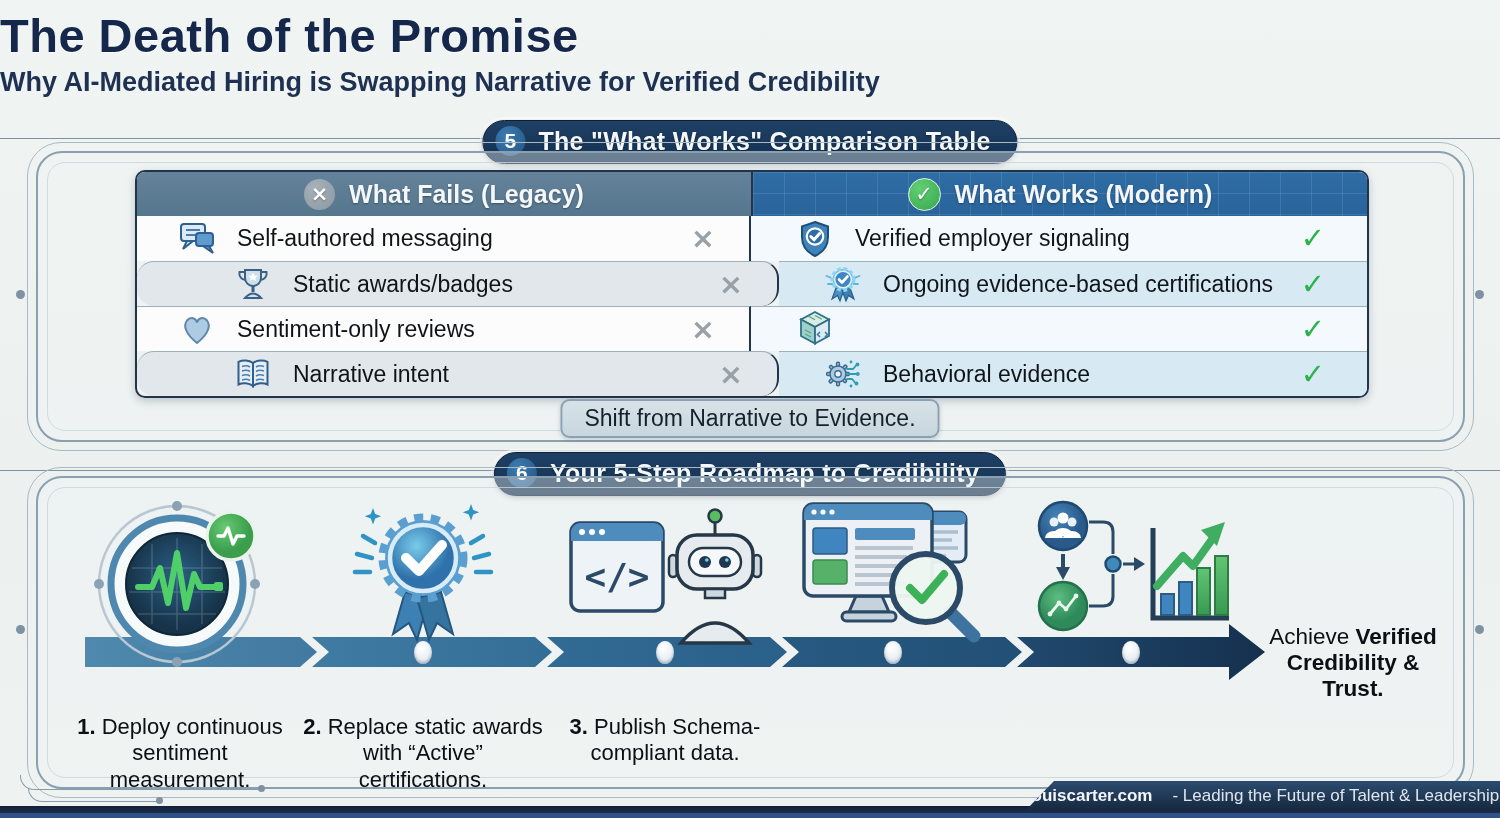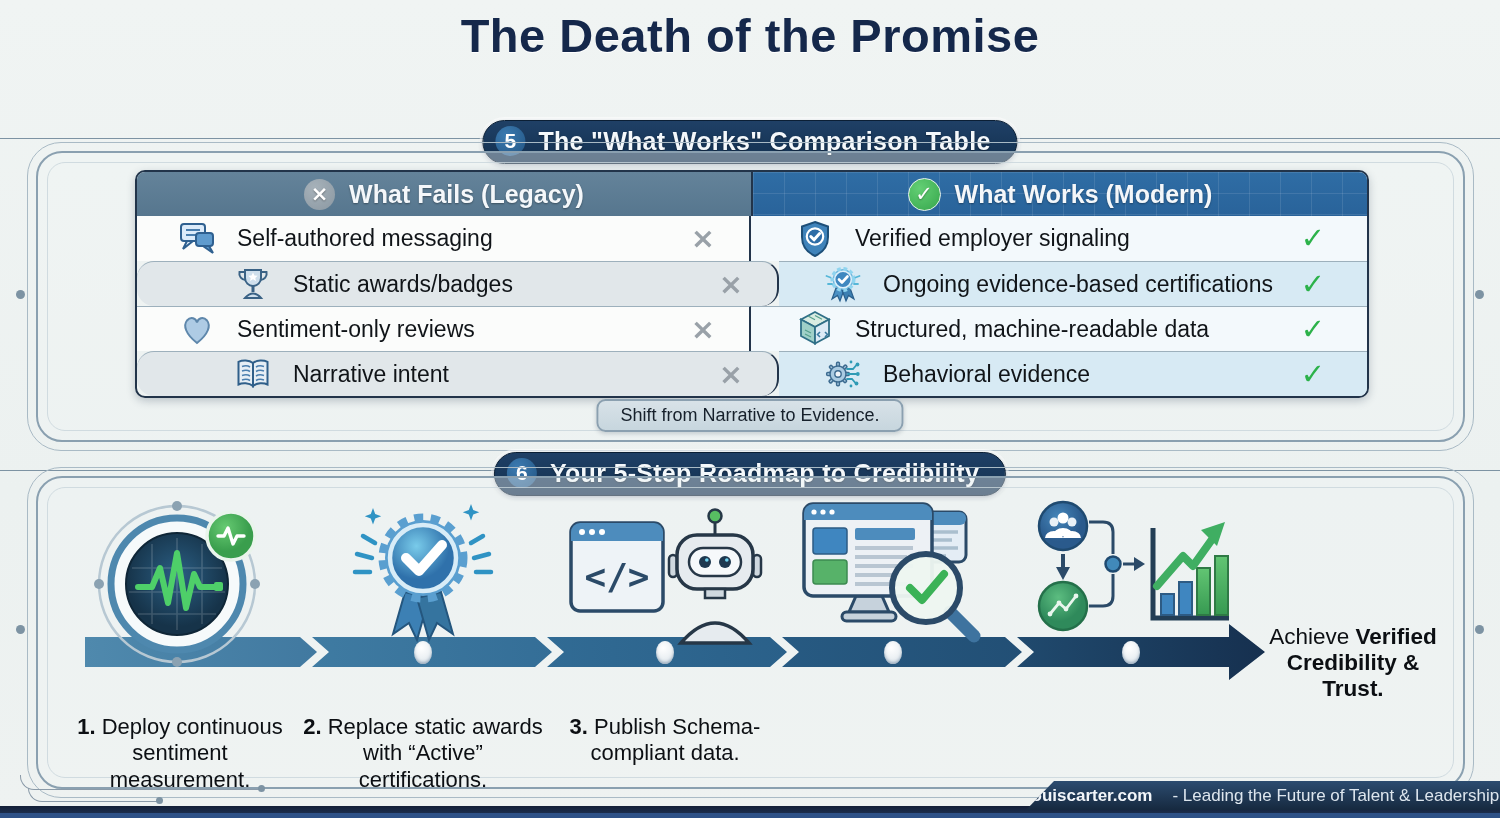--- a/index.html
+++ b/index.html
@@ -1,20 +1,20 @@
 <!DOCTYPE html>
 <html><head>
 <meta charset="utf-8">
 <style>
   html,body{margin:0;padding:0;}
   body{font-family:"Liberation Sans","DejaVu Sans",sans-serif;background:#e9edec;}
   .page{position:relative;width:1500px;height:818px;background:linear-gradient(180deg,#f0f4f3 0%,#ecf1f0 60%,#eef2f1 100%);overflow:hidden;}
 
   
-  .hdr{position:absolute;left:0;top:8px;width:100%;text-align:center;}
+  .hdr{position:absolute;left:0;top:8px;width:100%;}
   .hdr h1{margin:0;font-size:47px;font-weight:bold;color:#15284b;letter-spacing:.5px;text-shadow:0 1px 0 #ffffff;}
   .hdr h2{margin:4px 0 0 0;font-size:27px;font-weight:bold;color:#1e3152;}
 
   
   .badge-line{position:absolute;left:0;width:1500px;height:0;border-top:1.5px solid #7d93a3;}
   .section-badge{position:absolute;left:50%;transform:translateX(-50%);display:flex;align-items:center;gap:13px;
     background:linear-gradient(180deg,#1f4066,#13304f);border:1.5px solid #0b1f35;border-radius:22px;
     padding:4px 26px 6px 12px;height:32px;box-shadow:0 2px 4px rgba(20,40,70,.35),0 0 0 3px rgba(255,255,255,.55);}
   .badge-num{display:flex;align-items:center;justify-content:center;width:30px;height:30px;border-radius:50%;
     background:radial-gradient(circle at 35% 30%,#3b7ab0,#235583);color:#fff;font-size:21px;font-weight:bold;}
@@ -48,21 +48,21 @@
   .cell-fail.odd{background:#fbfcfb;padding-left:40px;} .cell-fail.even{background:#e1e7ea;border-radius:17px;}
   .cell-work.odd{background:#f3f9fc;} .cell-work.even{background:#d7eaf4;}
   .cell-icon{width:40px;height:40px;margin-right:20px;flex:0 0 40px;display:flex;align-items:center;justify-content:center;}
   .cell-icon svg{width:40px;height:40px;}
   .cell-label{font-size:23px;color:#101418;}
   .cell-mark{position:absolute;right:34px;font-size:29px;font-weight:bold;line-height:1;font-family:"DejaVu Sans",sans-serif;}
   .cell-mark.x{color:#99a1a8;}
   .cell-mark.check{color:#2cb24a;right:42px;}
 
   .caption-pill{position:absolute;left:50%;transform:translateX(-50%);top:399px;background:linear-gradient(180deg,#d8e2e8,#c7d6de);
-    border:2px solid #8ba0b0;border-radius:9px;padding:4px 22px;font-size:18px;color:#16202b;box-shadow:0 2px 4px rgba(40,60,80,.2);}
+    border:2px solid #8ba0b0;border-radius:9px;padding:4px 22px;font-size:23px;color:#16202b;box-shadow:0 2px 4px rgba(40,60,80,.2);}
 
   
   .step-icon{position:absolute;display:flex;align-items:center;justify-content:center;z-index:5;}
   .arrow-seg{position:absolute;top:637px;height:30px;z-index:2;}
   .seg-mid{clip-path:polygon(0 0,calc(100% - 17px) 0,100% 50%,calc(100% - 17px) 100%,0 100%,17px 50%);}
   .seg-first{clip-path:polygon(0 0,calc(100% - 17px) 0,100% 50%,calc(100% - 17px) 100%,0 100%);}
   .seg-last{top:624px;height:56px;clip-path:polygon(0 23%,calc(100% - 36px) 23%,calc(100% - 36px) 0,100% 50%,calc(100% - 36px) 100%,calc(100% - 36px) 77%,0 77%,17px 50%);}
   .arrow-dot{position:absolute;top:641px;width:18px;height:23px;border-radius:50%;background:radial-gradient(circle at 40% 30%,#ffffff,#dbe4ea);box-shadow:inset 0 -2px 3px rgba(90,120,150,.5);z-index:4;}
   .step-label{position:absolute;top:686px;text-align:center;font-size:22px;line-height:1.2;color:#0c0f13;z-index:5;margin-top:28px;}
   .step-label .step-num{font-weight:bold;}
@@ -76,20 +76,21 @@
   .footer-ribbon .brand{color:#f2f6fa;font-size:17px;font-weight:bold;}
   .footer-ribbon .tagline{color:#dde6ee;font-size:17px;margin-left:20px;}
 </style>
 </head>
 <body>
 
 <div class="page">
 
   <div class="hdr">
     <h1>The Death of the Promise</h1>
+    <h2>Why AI-Mediated Hiring is Swapping Narrative for Verified Credibility</h2>
   </div>
 
   <div class="badge-line" style="top:138px"></div>
   <div class="section-badge" style="top:120px">
     <span class="badge-num">5</span>
     <span class="badge-title">The "What Works" Comparison Table</span>
   </div>
 
   <div class="panel panel1"></div>
   <div class="edge-dot" style="left:16px;top:290px"></div>
@@ -179,21 +180,20 @@
       <div class="cell cell-work odd">
         <span class="cell-icon">
           <svg viewBox="0 0 40 40">
               <path d="M20 3 L34 10.5 L20 18 L6 10.5 Z" fill="#d9ece2" stroke="#2f6f87" stroke-width="1.8"></path>
               <path d="M6 10.5 V27 L20 34.5 V18 Z" fill="#9fd0c8" stroke="#2f6f87" stroke-width="1.8"></path>
               <path d="M34 10.5 V27 L20 34.5 V18 Z" fill="#dcebf6" stroke="#2f6f87" stroke-width="1.8"></path>
               <path d="M13 7 l7 3.8 M20 6.5 l7 3.8 M10 21 l6 3 M10 25 l6 3" stroke="#56a08c" stroke-width="1.2"></path>
               <path d="M25 23 l-2.5 2.5 2.5 2.5 M30 23 l2.5 2.5 -2.5 2.5" stroke="#3a7ba0" stroke-width="1.6" fill="none"></path>
             </svg>
         </span>
-        <span class="cell-label">Structured, machine-readable data</span>
         <span class="cell-mark check">✓</span>
       </div>
     </div>
 
     <div class="trow">
       <div class="cell cell-fail even">
         <span class="cell-icon">
           <svg viewBox="0 0 40 40">
               <path d="M20 9 C16 5.8 9.5 5.8 5.5 7.8 V30.5 C9.5 28.5 16 28.8 20 32 Z" fill="#e6eef5" stroke="#2f5f8a" stroke-width="2"></path>
               <path d="M20 9 C24 5.8 30.5 5.8 34.5 7.8 V30.5 C30.5 28.5 24 28.8 20 32 Z" fill="#e6eef5" stroke="#2f5f8a" stroke-width="2"></path>

